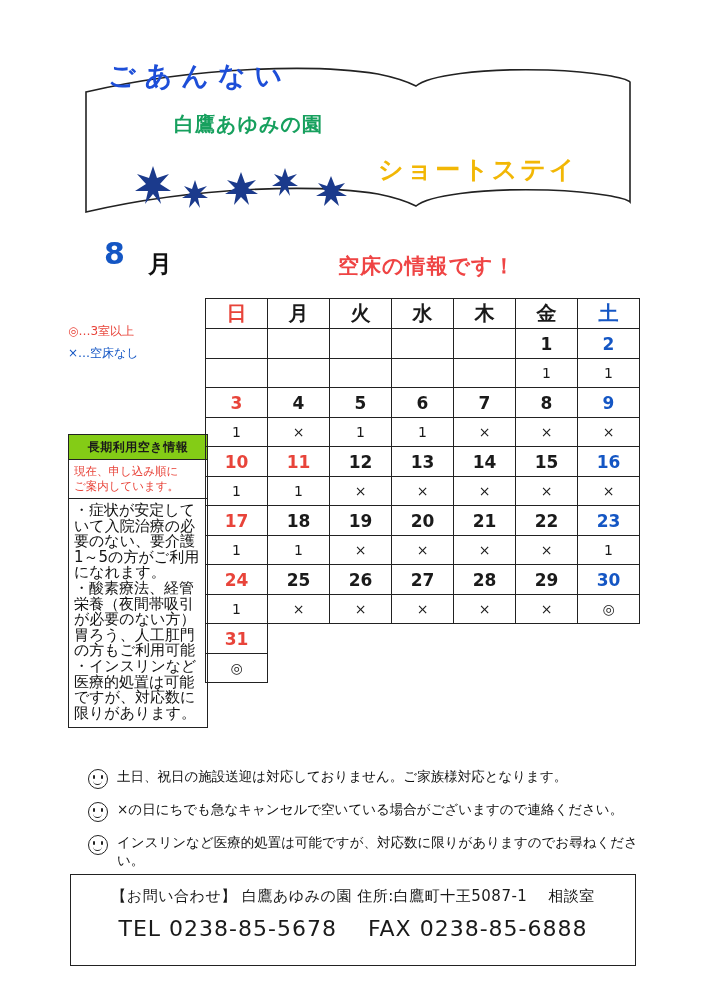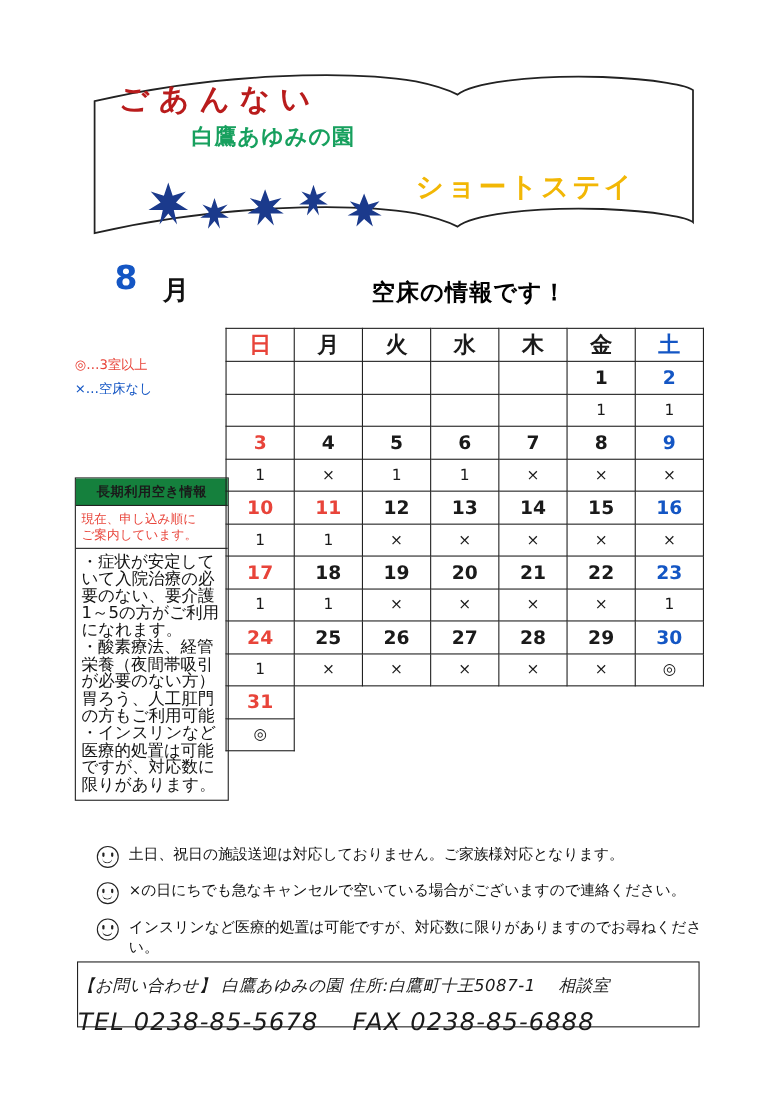--- a/index.html
+++ b/index.html
@@ -24,23 +24,22 @@
     width: 560px;
     height: 180px;
   }
   .banner-svg { position: absolute; left: 0; top: 0; }
   .banner-title-1 {
     position: absolute;
     left: 30px;
     top: 6px;
     font-size: 27px;
     letter-spacing: 9px;
-    color: #b91c1c;
-    font-weight: bold;
-    margin-top: 14px;
+    color: #1d4ed8;
+    font-weight: bold;
   }
   .banner-title-2 {
     position: absolute;
     left: 96px;
     top: 59px;
     font-size: 20px;
     letter-spacing: 1px;
     color: #17a05e;
     font-weight: bold;
     text-align: right;
@@ -72,21 +71,21 @@
     font-size: 24px;
     font-weight: bold;
     color: #111;
   }
   .headline {
     position: absolute;
     left: 338px;
     top: 252px;
     font-size: 21px;
     font-weight: bold;
-    color: #000000;
+    color: #ef4444;
     letter-spacing: 1px;
   }
 
   
   .legend {
     position: absolute;
     left: 68px;
     top: 320px;
     width: 140px;
     font-size: 12px;
@@ -98,21 +97,21 @@
   
   .notes-box {
     position: absolute;
     left: 68px;
     top: 434px;
     width: 140px;
     border: 1.5px solid #222;
     box-sizing: border-box;
   }
   .notes-title {
-    background: #15803d;
+    background: #84cc16;
     border-bottom: 1.5px solid #222;
     font-size: 12px;
     font-weight: bold;
     text-align: center;
     padding: 4px 0 3px 0;
     letter-spacing: 0.5px;
   }
   .notes-red {
     color: #e8443a;
     font-size: 11.5px;
@@ -206,24 +205,24 @@
     border-bottom: 1.6px solid #222;
     border-radius: 0 0 9px 9px;
   }
 
   
   .contact {
     position: absolute;
     left: 70px;
     top: 874px;
     width: 566px;
-    height: 60px;
+    height: 92px;
     border: 1.5px solid #222;
     box-sizing: border-box;
-    font-style: italic;
+    text-align: center;
   }
   .contact-line1 {
     font-size: 15px;
     margin-top: 12px;
     letter-spacing: 0.5px;
   }
   .contact-line2 {
     font-size: 22px;
     margin-top: 8px;
     letter-spacing: 1px;

